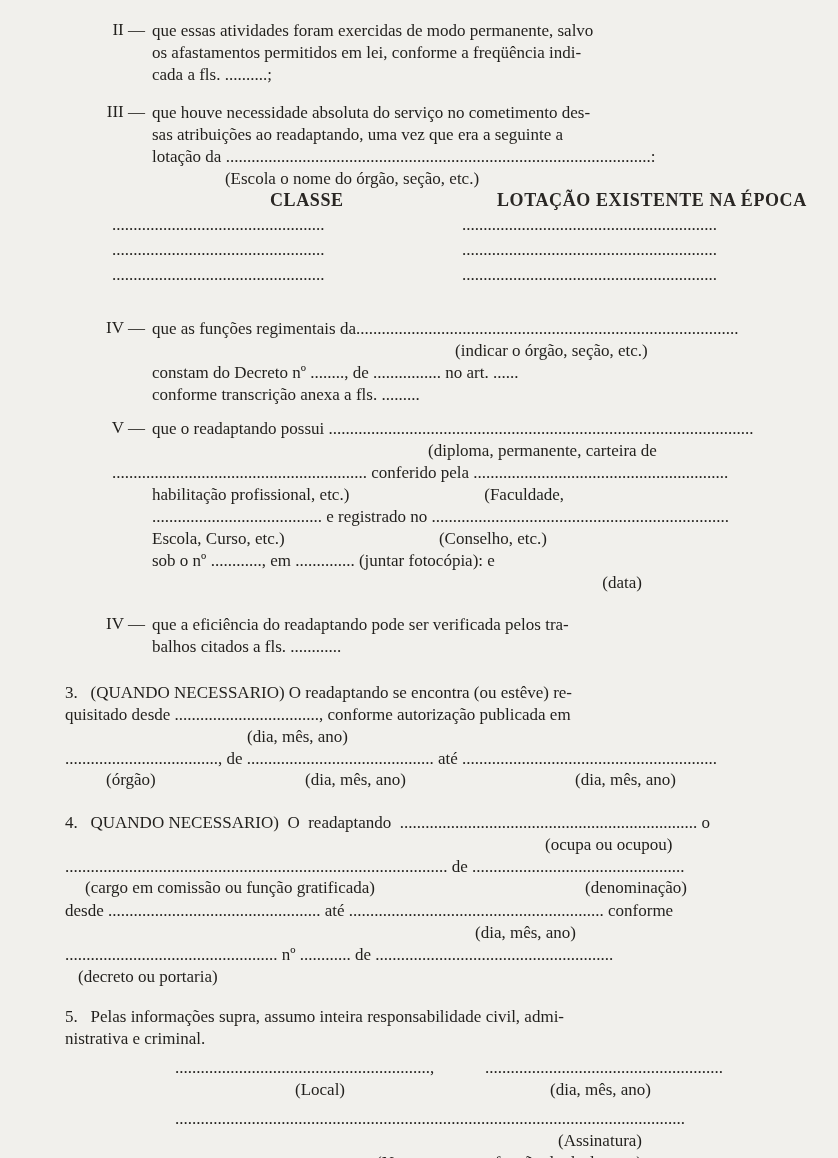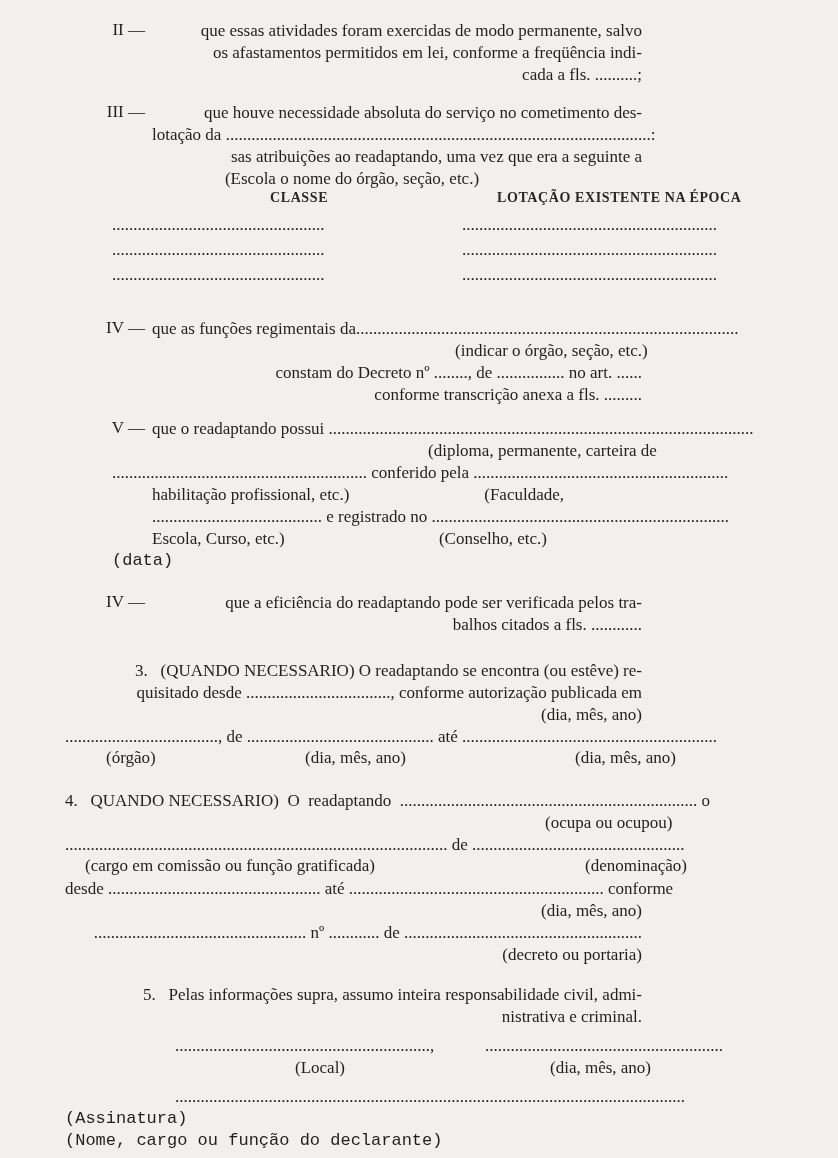--- a/index.html
+++ b/index.html
@@ -6,51 +6,51 @@
   body{
     width:838px;height:1158px;overflow:hidden;
     background:#f1f0ec;color:#211f1c;
     font-family:"Liberation Serif", serif;
   }
   .page{
     box-sizing:border-box;width:700px;height:1158px;
     padding:20px 58px 0 65px;
     font-size:17px;
   }
-  .line{white-space:pre;line-height:22px;height:22px;overflow:visible;text-align:right;}
+  .line{white-space:pre;line-height:22px;height:22px;overflow:visible;}
   .lrow{position:relative;height:22px;white-space:pre;}
   .abs{position:absolute;top:0;white-space:pre;}
   .roman-item{position:relative;padding-left:87px;}
   .roman-num{position:absolute;left:0;top:0;width:80px;text-align:right;white-space:pre;}
   .hdr{height:25px;}
-  .hdr .abs{font-size:14px;letter-spacing:0.6px;font-weight:bold;color:#2a2724;}
+  .hdr .abs{font-size:18px;letter-spacing:0.6px;font-weight:bold;color:#2a2724;}
   .dotrow{height:25px;}
   .split{display:flex;justify-content:space-between;}
-  .center{text-align:left;font-family:Liberation Mono, monospace;}
+  .center{text-align:right;}
   .mb16{margin-bottom:16px}.mb14{margin-bottom:28px}.mb12{margin-bottom:12px}
   .mb20{margin-bottom:20px}.mb24{margin-bottom:24px}.mb18{margin-bottom:18px}
   .mt8{margin-top:8px}.mt6{margin-top:6px}
 </style>
 </head>
 <body>
 
 <div class="page">
 
   <section class="roman-item mb16">
     <span class="roman-num">II —</span>
     <div class="line">que essas atividades foram exercidas de modo permanente, salvo</div>
     <div class="line">os afastamentos permitidos em lei, conforme a freqüência indi-</div>
     <div class="line">cada a fls. ..........;</div>
   </section>
 
   <section class="roman-item mb14">
     <span class="roman-num">III —</span>
     <div class="line">que houve necessidade absoluta do serviço no cometimento des-</div>
+    <div class="line">sas atribuições ao readaptando, uma vez que era a seguinte a</div>
     <div class="line">lotação da ....................................................................................................:</div>
-    <div class="line">sas atribuições ao readaptando, uma vez que era a seguinte a</div>
     <div class="line" style="margin-left:-30px;width:460px;text-align:center">(Escola o nome do órgão, seção, etc.)</div>
     <div class="lrow hdr">
       <span class="abs" style="left:118px">CLASSE</span>
       <span class="abs" style="left:345px">LOTAÇÃO EXISTENTE NA ÉPOCA</span>
     </div>
     <div class="lrow dotrow">
       <span class="abs" style="left:-40px">..................................................</span>
       <span class="abs" style="left:310px">............................................................</span>
     </div>
     <div class="lrow dotrow">
@@ -78,20 +78,21 @@
     <div class="line" style="margin-left:-40px">............................................................ conferido pela ............................................................</div>
     <div class="line split" style="padding-right:78px">
       <span>habilitação profissional, etc.)</span>
       <span>(Faculdade,</span>
     </div>
     <div class="line">........................................ e registrado no ......................................................................</div>
     <div class="line split" style="padding-right:95px">
       <span>Escola, Curso, etc.)</span>
       <span>(Conselho, etc.)</span>
     </div>
+    <div class="line">sob o nº ............, em .............. (juntar fotocópia): e</div>
     <div class="line center" style="margin-left:-40px">(data)</div>
   </section>
 
   <section class="roman-item mb24">
     <span class="roman-num">IV —</span>
     <div class="line">que a eficiência do readaptando pode ser verificada pelos tra-</div>
     <div class="line">balhos citados a fls. ............</div>
   </section>
 
   <section class="mb20">
@@ -110,21 +111,21 @@
     <div class="line">4.   QUANDO NECESSARIO)  O  readaptando  ...................................................................... o</div>
     <div class="line" style="margin-left:480px">(ocupa ou ocupou)</div>
     <div class="line">.......................................................................................... de ..................................................</div>
     <div class="lrow">
       <span class="abs" style="left:20px">(cargo em comissão ou função gratificada)</span>
       <span class="abs" style="left:520px">(denominação)</span>
     </div>
     <div class="line">desde .................................................. até ............................................................ conforme</div>
     <div class="line" style="margin-left:410px">(dia, mês, ano)</div>
     <div class="line">.................................................. nº ............ de ........................................................</div>
-    <div class="line" style="margin-left:30px">(decreto ou portaria)</div>
+    <div class="line" style="margin-left:13px">(decreto ou portaria)</div>
   </section>
 
   <section>
     <div class="line">5.   Pelas informações supra, assumo inteira responsabilidade civil, admi-</div>
     <div class="line">nistrativa e criminal.</div>
     <div class="lrow mt8">
       <span class="abs" style="left:110px">............................................................,</span>
       <span class="abs" style="left:420px">........................................................</span>
     </div>
     <div class="lrow">

